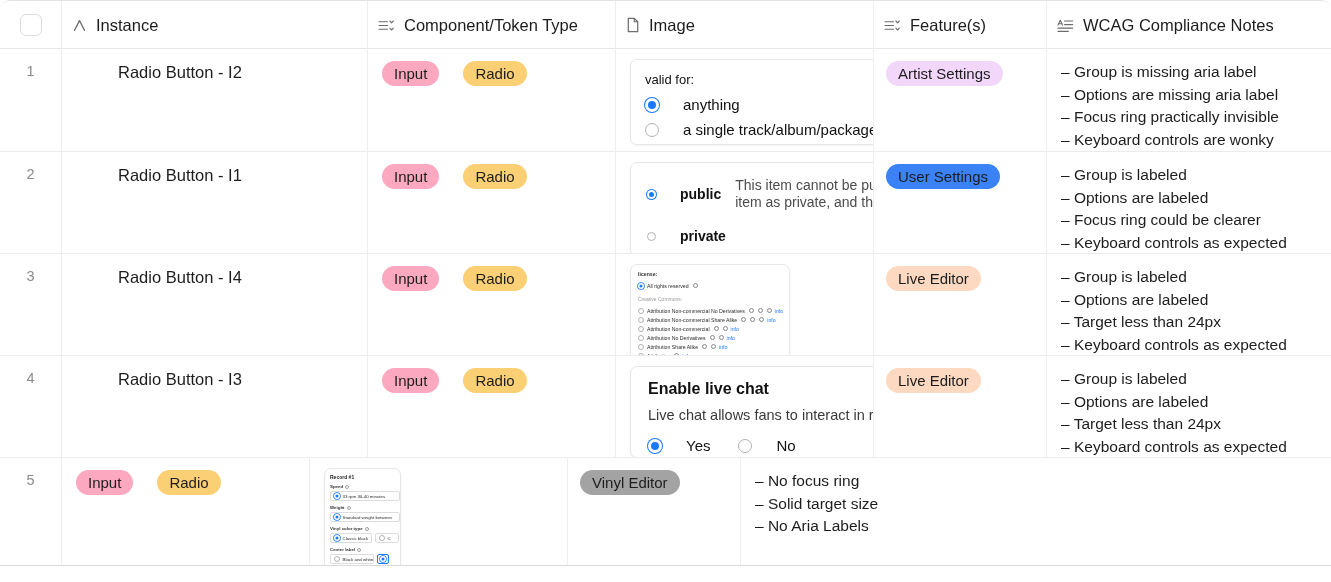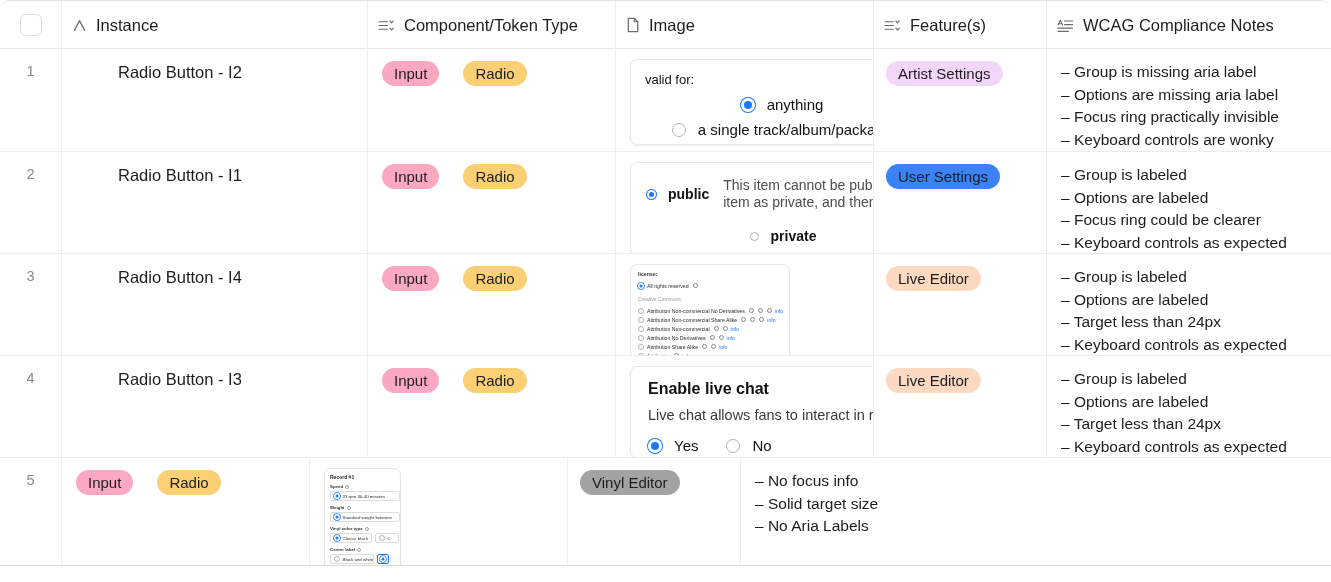--- a/index.html
+++ b/index.html
@@ -127,21 +127,21 @@
   }
   .shot-a { width: 290px; height: 86px; padding: 10px 0 0 14px; }
   .shot-b { width: 290px; height: 94px; padding: 14px 0 0 16px; }
   .shot-c { width: 160px; height: 96px; padding: 6px 0 0 7px; }
   .shot-d { width: 290px; height: 92px; padding: 13px 0 0 17px; }
   .shot-e { width: 77px;  height: 104px; padding: 5px 0 0 5px; }
 
   .ttl { font-size: 13px; color: #111; line-height: 20px; }
   .ttl-b { font-weight: bold; font-size: 16px; color: #111; }
   .sub { font-size: 14px; color: #4d4d4d; line-height: 17px; white-space: nowrap; }
-  .opt { display: flex; align-items: center; gap: 12px; line-height: 22px; white-space: nowrap; justify-content: center; }
+  .opt { display: flex; align-items: center; gap: 24px; line-height: 22px; white-space: nowrap; }
   .opt-lbl { font-size: 15px; color: #111; }
 
   
   .radio {
     width: 14px; height: 14px;
     border-radius: 50%;
     border: 1.5px solid #b2b2b2;
     background: #fff;
     flex: none;
     position: relative;
@@ -539,21 +539,21 @@
           </div>
         </div>
       </div>
       <div class="td c-feat">
         <div class="feat-wrap">
           <span class="tag" style="background:#a3a3a3">Vinyl Editor</span>
         </div>
       </div>
       <div class="td c-notes">
         <div class="notes">
-          <div class="note-line">– No focus info</div>
+          <div class="note-line">– No focus ring</div>
           <div class="note-line">– Solid target size</div>
           <div class="note-line">– No Aria Labels</div>
         </div>
       </div>
     </div>
 
   </div>
 </div>
 
 </body></html>

